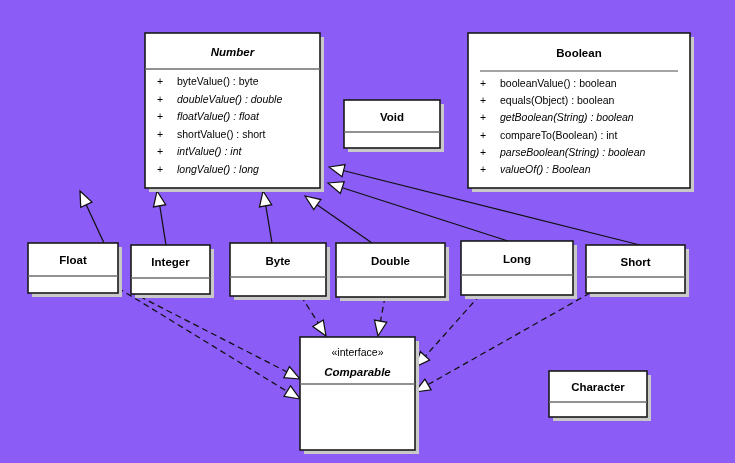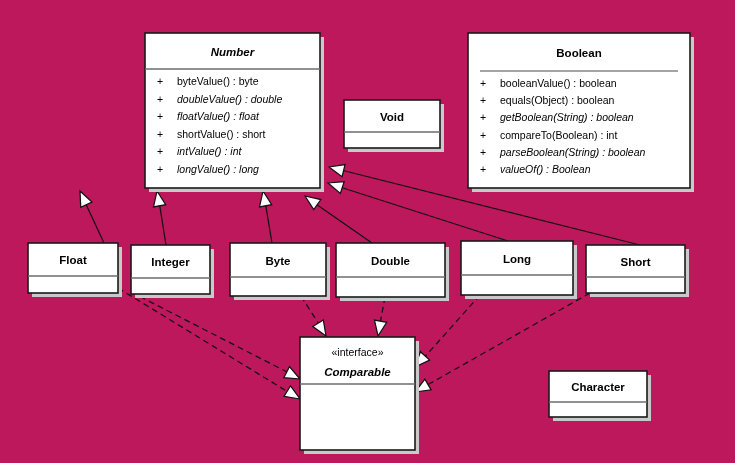--- a/index.html
+++ b/index.html
@@ -10,21 +10,21 @@
   body {
     width: 735px;
     height: 463px;
     font-family: "Liberation Sans", sans-serif;
     overflow: hidden;
   }
   #diagram-root {
     position: relative;
     width: 735px;
     height: 463px;
-    background: #be185d;
+    background: #8b5cf6;
   }
   svg.canvas {
     position: absolute;
     left: 0;
     top: 0;
     width: 735px;
     height: 463px;
   }
   .cls-box-rect {
     fill: #ffffff;

